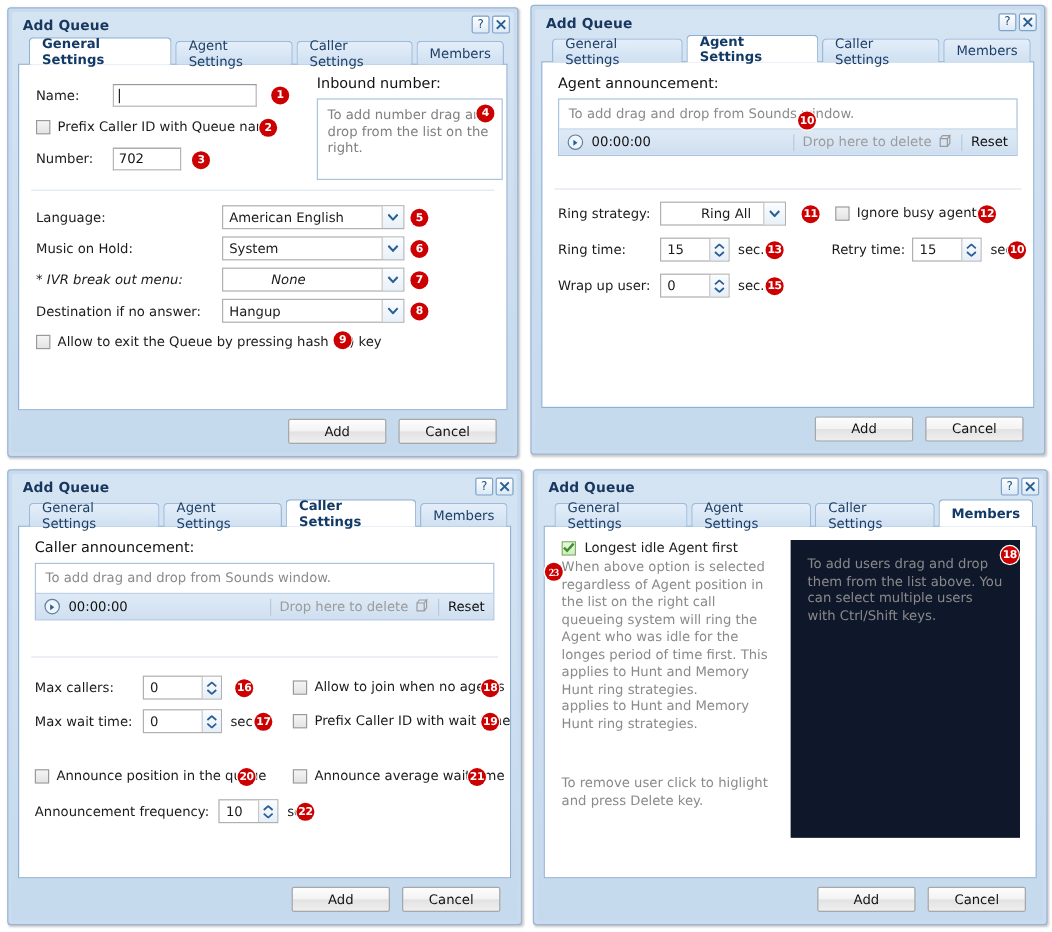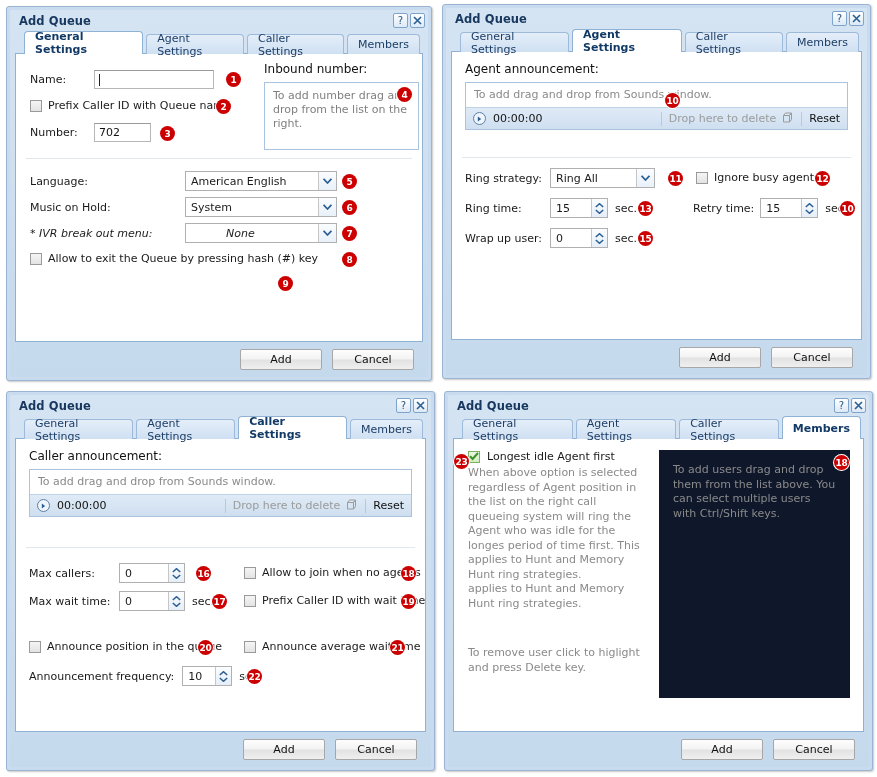--- a/index.html
+++ b/index.html
@@ -314,20 +314,31 @@
               <div class="lbl" style="width:155px;">* IVR break out menu:</div>
               <div class="combo" style="width:152px;padding-left:40px;">
                 <span>None</span>
                 <span class="arrowbox">
                   <svg width="9" height="6" viewBox="0 0 9 6">
                       <path d="M0.6 0.8 L4.5 5 L8.4 0.8" stroke="#2b5f94" stroke-width="1.7" fill="none"></path>
                     </svg>
                 </span>
               </div>
             </div>
+            <div class="row" style="margin-top:6px;">
+              <div class="lbl" style="width:155px;">Destination if no answer:</div>
+              <div class="combo" style="width:152px;">
+                <span>Hangup</span>
+                <span class="arrowbox">
+                  <svg width="9" height="6" viewBox="0 0 9 6">
+                      <path d="M0.6 0.8 L4.5 5 L8.4 0.8" stroke="#2b5f94" stroke-width="1.7" fill="none"></path>
+                    </svg>
+                </span>
+              </div>
+            </div>
             <div class="row" style="margin-top:9px;">
               <span class="cb"></span>
               <span class="lbl" style="margin-left:6px;">Allow to exit the Queue by pressing hash (#) key</span>
             </div>
           </div>
 
           <div class="badge" style="left:210px; top:18px;">1</div>
           <div class="badge" style="left:200px; top:45px;">2</div>
           <div class="badge" style="left:144px; top:72px;">3</div>
           <div class="badge" style="left:381px; top:33px;">4</div>
@@ -390,21 +401,21 @@
                   <span class="reset">Reset</span>
                 </span>
               </div>
             </div>
           </div>
 
           <div style="position:absolute; left:10px; right:10px; top:105px; height:1px; background:#dfe7ef;"></div>
 
           <div class="row" style="position:absolute; left:13px; top:116px;">
             <div class="lbl" style="width:85px;">Ring strategy:</div>
-            <div class="combo" style="width:105px;">
+            <div class="combo" style="width:105px;justify-content:center;">
               <span>Ring All</span>
               <span class="arrowbox">
                 <svg width="9" height="6" viewBox="0 0 9 6">
                     <path d="M0.6 0.8 L4.5 5 L8.4 0.8" stroke="#2b5f94" stroke-width="1.7" fill="none"></path>
                   </svg>
               </span>
             </div>
           </div>
           <div class="row" style="position:absolute; left:244px; top:119px;">
             <span class="cb"></span>
@@ -634,21 +645,21 @@
               </span>
               <span class="lbl" style="margin-left:7px;">Longest idle Agent first</span>
             </div>
             <div class="desc" style="margin-top:3px; white-space:pre-line;">When above option is selected regardless of Agent position in the list on the right call queueing system will ring the Agent who was idle for the longes period of time first. This applies to Hunt and Memory Hunt ring strategies.
 applies to Hunt and Memory Hunt ring strategies.</div>
             <div class="desc" style="position:absolute; top:196px; left:0; width:178px;">To remove user click to higlight and press Delete key.</div>
           </div>
 
           <div class="memo" style="position:absolute; left:205px; top:11px; right:13px; height:248px;">To add users drag and drop them from the list above. You can select multiple users with Ctrl/Shift keys.</div>
 
-          <div class="badge" style="left:0px; top:15px;">23</div>
+          <div class="badge" style="left:0px; top:30px;font-family:Liberation Serif, serif;">23</div>
           <div class="badge" style="left:380px; top:16px;">18</div>
         </div>
       </div>
       <div class="footer">
         <div class="btn">Add</div>
         <div class="btn">Cancel</div>
       </div>
     </div>
   </div>
 

